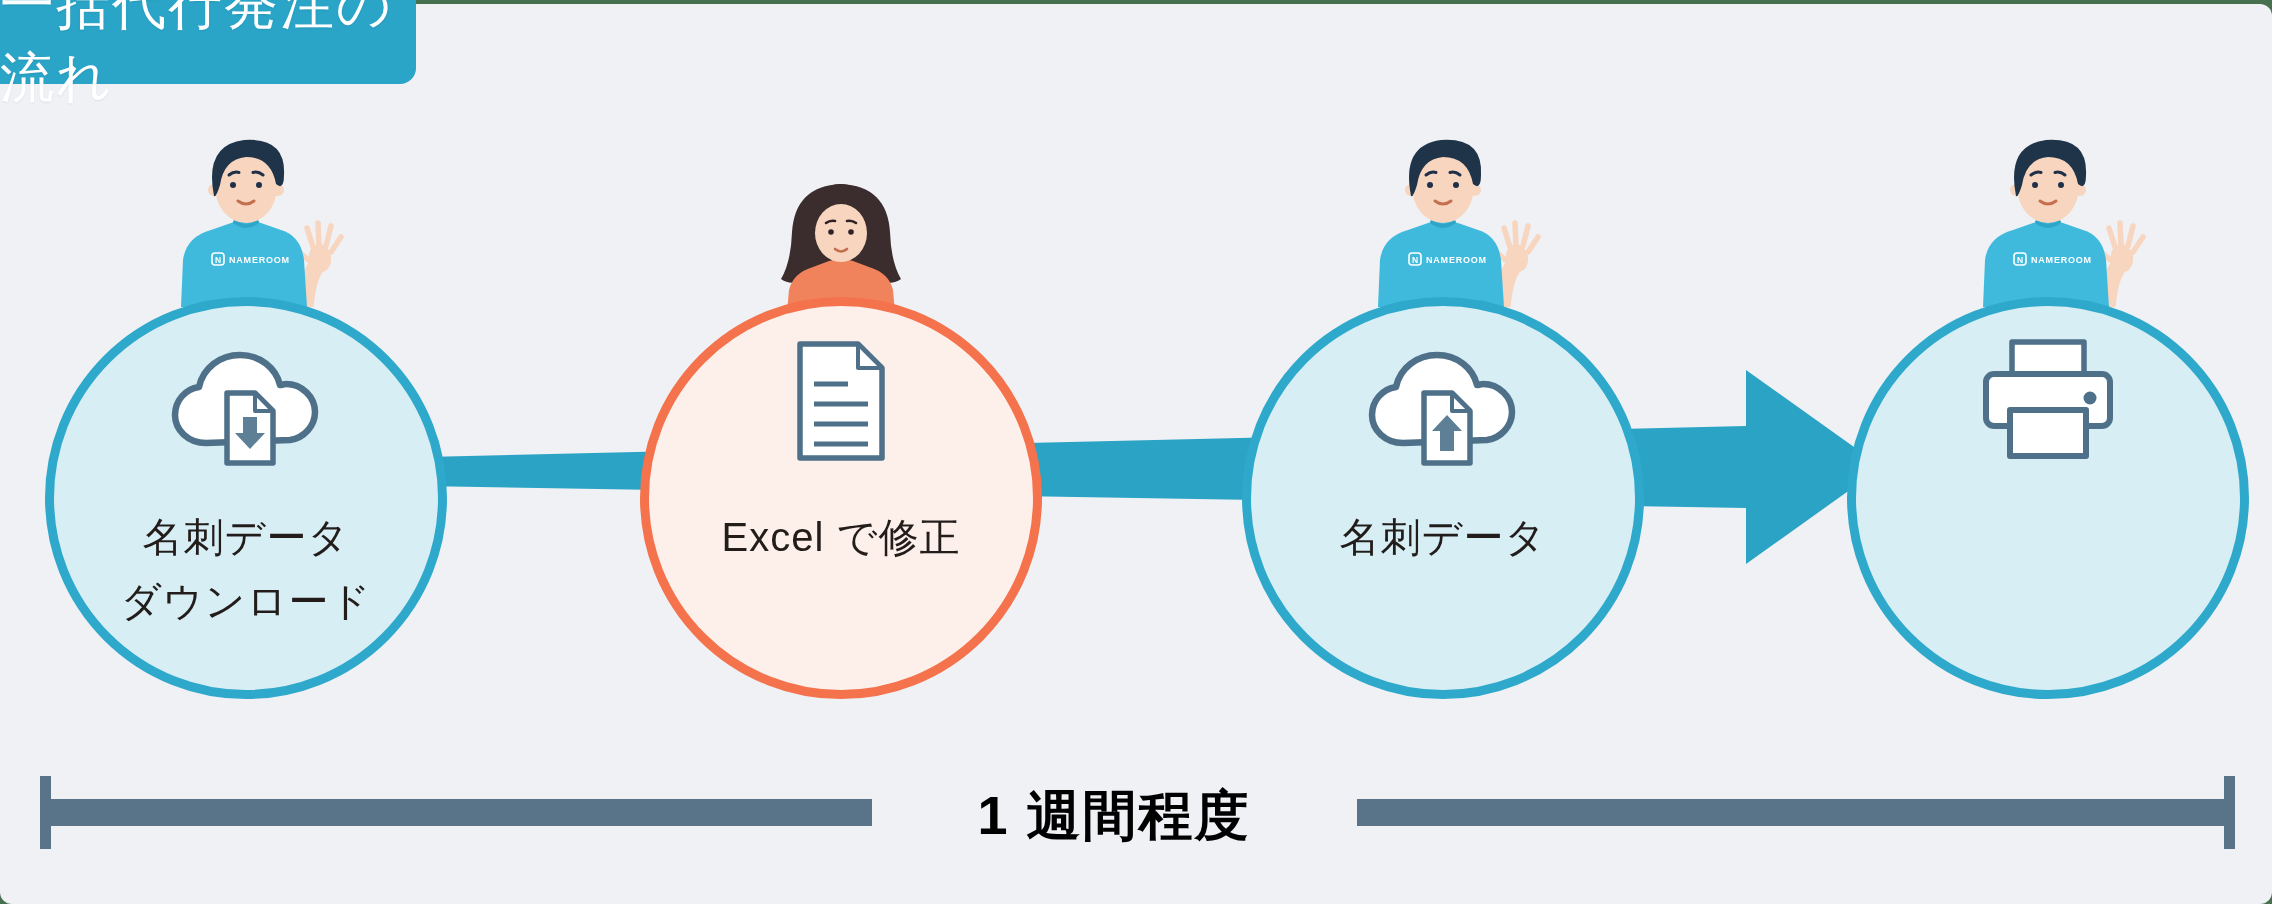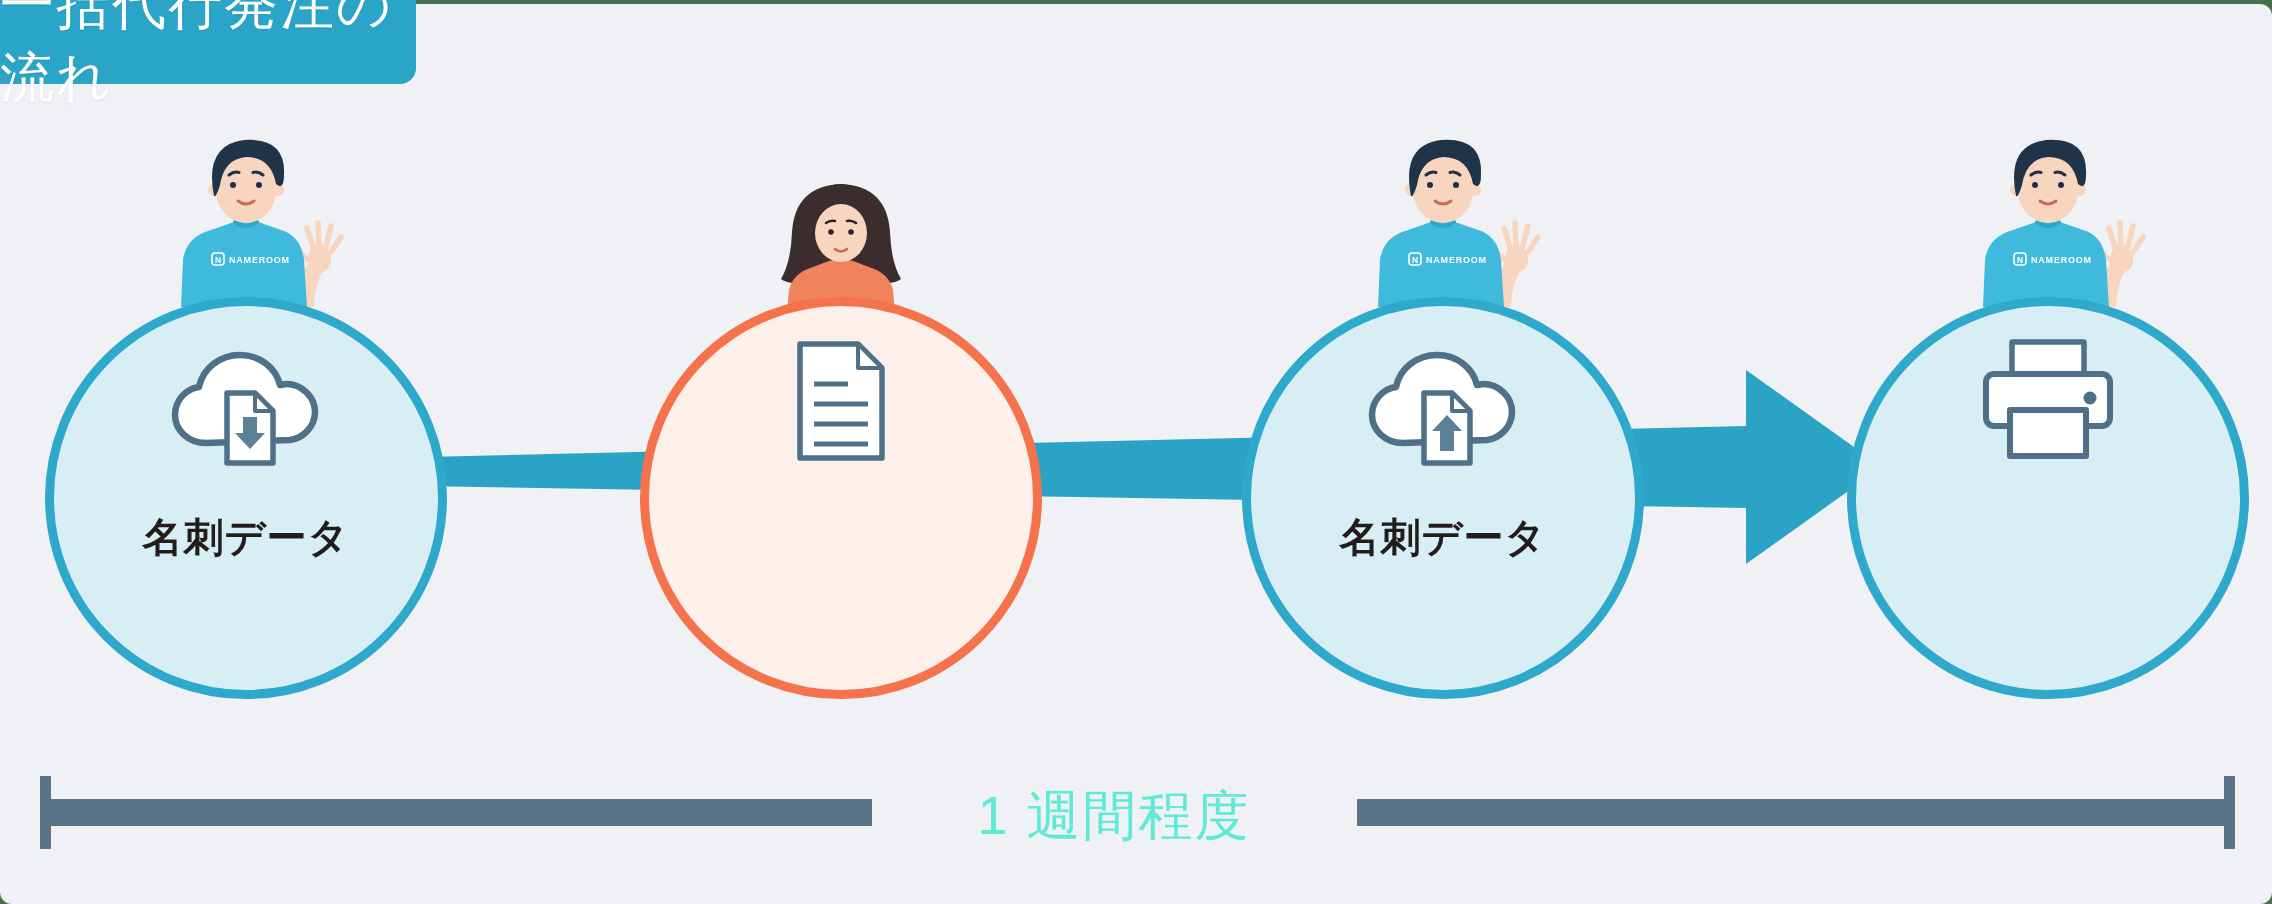--- a/index.html
+++ b/index.html
@@ -41,29 +41,29 @@
     position:absolute;top:297px;
     width:402px;height:402px;border-radius:50%;
     box-sizing:border-box;border:9px solid #2FA9CB;
     background:#D8EEF5;z-index:4;
   }
   .circle.orange{border-color:#F4724C;background:#FDEFE9;}
   .icon{position:absolute;z-index:5;}
   .labels{
     position:absolute;top:505px;width:402px;
     text-align:center;z-index:5;
-    color:#221D1A;font-size:40px;font-weight:700;
+    color:#221D1A;font-size:40px;font-weight:400;
     line-height:64px;letter-spacing:1px;
   }
   
   .tl-cap{position:absolute;top:776px;width:11px;height:73px;background:#597389;z-index:6;}
   .tl-bar{position:absolute;top:799px;height:27px;background:#597389;z-index:6;}
   .tl-label{
     position:absolute;left:914px;top:780px;width:400px;
-    text-align:center;color:#5eead4;font-size:54px;font-weight:400;
+    text-align:center;color:#000000;font-size:54px;font-weight:700;
     letter-spacing:2px;z-index:6;
   }
 </style>
 </head>
 <body>
 
 <div class="canvas">
   <div class="panel"></div>
 
   <svg width="0" height="0" style="position:absolute" aria-hidden="true">
@@ -144,34 +144,36 @@
 
   <div class="circle" style="left:45px"></div>
   <svg class="icon" style="left:161px;top:325px" width="170" height="150" viewBox="0 0 170 150">
     <path d="M45,118 C27,118 14,105 14,90 C14,76 24,64 38,62 C42,43 59,30 79,30 C99,30 115,43 119,60 C121,60 123,59 125,59 C141,59 154,72 154,87 C154,101 143,113 129,115 L45,118 Z" fill="#FFFFFF" stroke="#4E7089" stroke-width="6.5" stroke-linejoin="round"></path>
     <path d="M66,68 L94,68 L112,86 L112,138 L66,138 Z" fill="#FFFFFF" stroke="#4E7089" stroke-width="5.5" stroke-linejoin="round"></path>
     <path d="M94,68 L112,86 L94,86 Z" fill="#FFFFFF" stroke="#4E7089" stroke-width="4" stroke-linejoin="round"></path>
     <polygon points="82,92 96,92 96,108 104,108 89,124 74,108 82,108" fill="#5E8096"></polygon>
   </svg>
   <div class="labels" style="left:45px">
     <div>名刺データ</div>
+    <div>ダウンロード</div>
   </div>
 
   <div class="circle orange" style="left:640px"></div>
   <svg class="icon" style="left:786px;top:336px" width="110" height="130" viewBox="0 0 110 130">
     <path d="M14,8 L72,8 L96,32 L96,122 L14,122 Z" fill="#FFFFFF" stroke="#4E7089" stroke-width="5.5" stroke-linejoin="round"></path>
     <path d="M72,8 L72,32 L96,32 Z" fill="#FFFFFF" stroke="#4E7089" stroke-width="4" stroke-linejoin="round"></path>
     <g stroke="#4E7089" stroke-width="5">
       <line x1="28" y1="48" x2="62" y2="48"></line>
       <line x1="28" y1="68" x2="82" y2="68"></line>
       <line x1="28" y1="88" x2="82" y2="88"></line>
       <line x1="28" y1="108" x2="82" y2="108"></line>
     </g>
   </svg>
   <div class="labels" style="left:640px">
+    <div>Excel で修正</div>
   </div>
 
   <div class="circle" style="left:1242px"></div>
   <svg class="icon" style="left:1358px;top:325px" width="170" height="150" viewBox="0 0 170 150">
     <path d="M45,118 C27,118 14,105 14,90 C14,76 24,64 38,62 C42,43 59,30 79,30 C99,30 115,43 119,60 C121,60 123,59 125,59 C141,59 154,72 154,87 C154,101 143,113 129,115 L45,118 Z" fill="#FFFFFF" stroke="#4E7089" stroke-width="6.5" stroke-linejoin="round"></path>
     <path d="M66,68 L94,68 L112,86 L112,138 L66,138 Z" fill="#FFFFFF" stroke="#4E7089" stroke-width="5.5" stroke-linejoin="round"></path>
     <path d="M94,68 L112,86 L94,86 Z" fill="#FFFFFF" stroke="#4E7089" stroke-width="4" stroke-linejoin="round"></path>
     <polygon points="89,90 104,106 96,106 96,126 82,126 82,106 74,106" fill="#5E8096"></polygon>
   </svg>
   <div class="labels" style="left:1242px">

